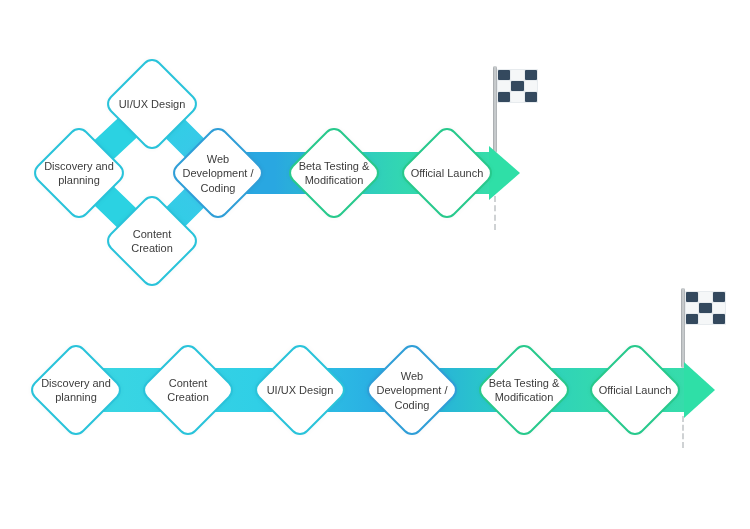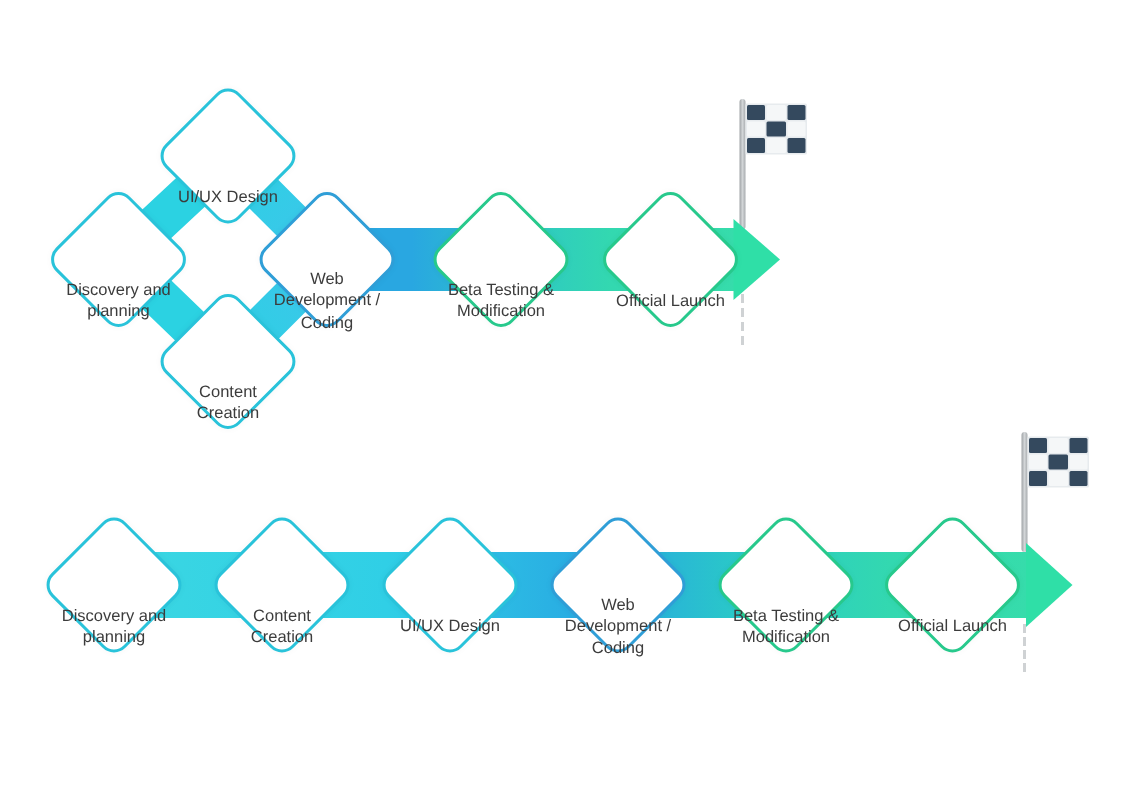--- a/index.html
+++ b/index.html
@@ -43,21 +43,21 @@
     transform:translate(-50%,-50%) rotate(45deg);
     background:#ffffff; border-radius:11px; border:2.5px solid #29c3da;
     box-shadow:0 0 5px rgba(0,0,0,0.04);
   }
   .shape.cyan  { border-color:#29c3da; }
   .shape.blue  { border-color:#2f9ed7; }
   .shape.green { border-color:#27c98c; }
   .label {
     position:absolute; left:50%; top:50%; transform:translate(-50%,-50%);
     width:94px; text-align:center; font-size:11px; line-height:1.3;
-    color:#3c3c3c; white-space:pre-line; z-index:3;margin-top:28px;
+    color:#3c3c3c; white-space:pre-line; z-index:3;
   }
 
   
   .pole { position:absolute; width:4px; z-index:0;
           background:linear-gradient(to right,#9fa3a6,#d2d5d7,#a8acaf);
           border-radius:2px; }
   .flag {
     position:absolute; width:41px; height:34px; z-index:2;
     background:#e7ebee; border-radius:1px;
     display:grid; grid-template-columns:repeat(3,1fr); grid-template-rows:repeat(3,1fr);

